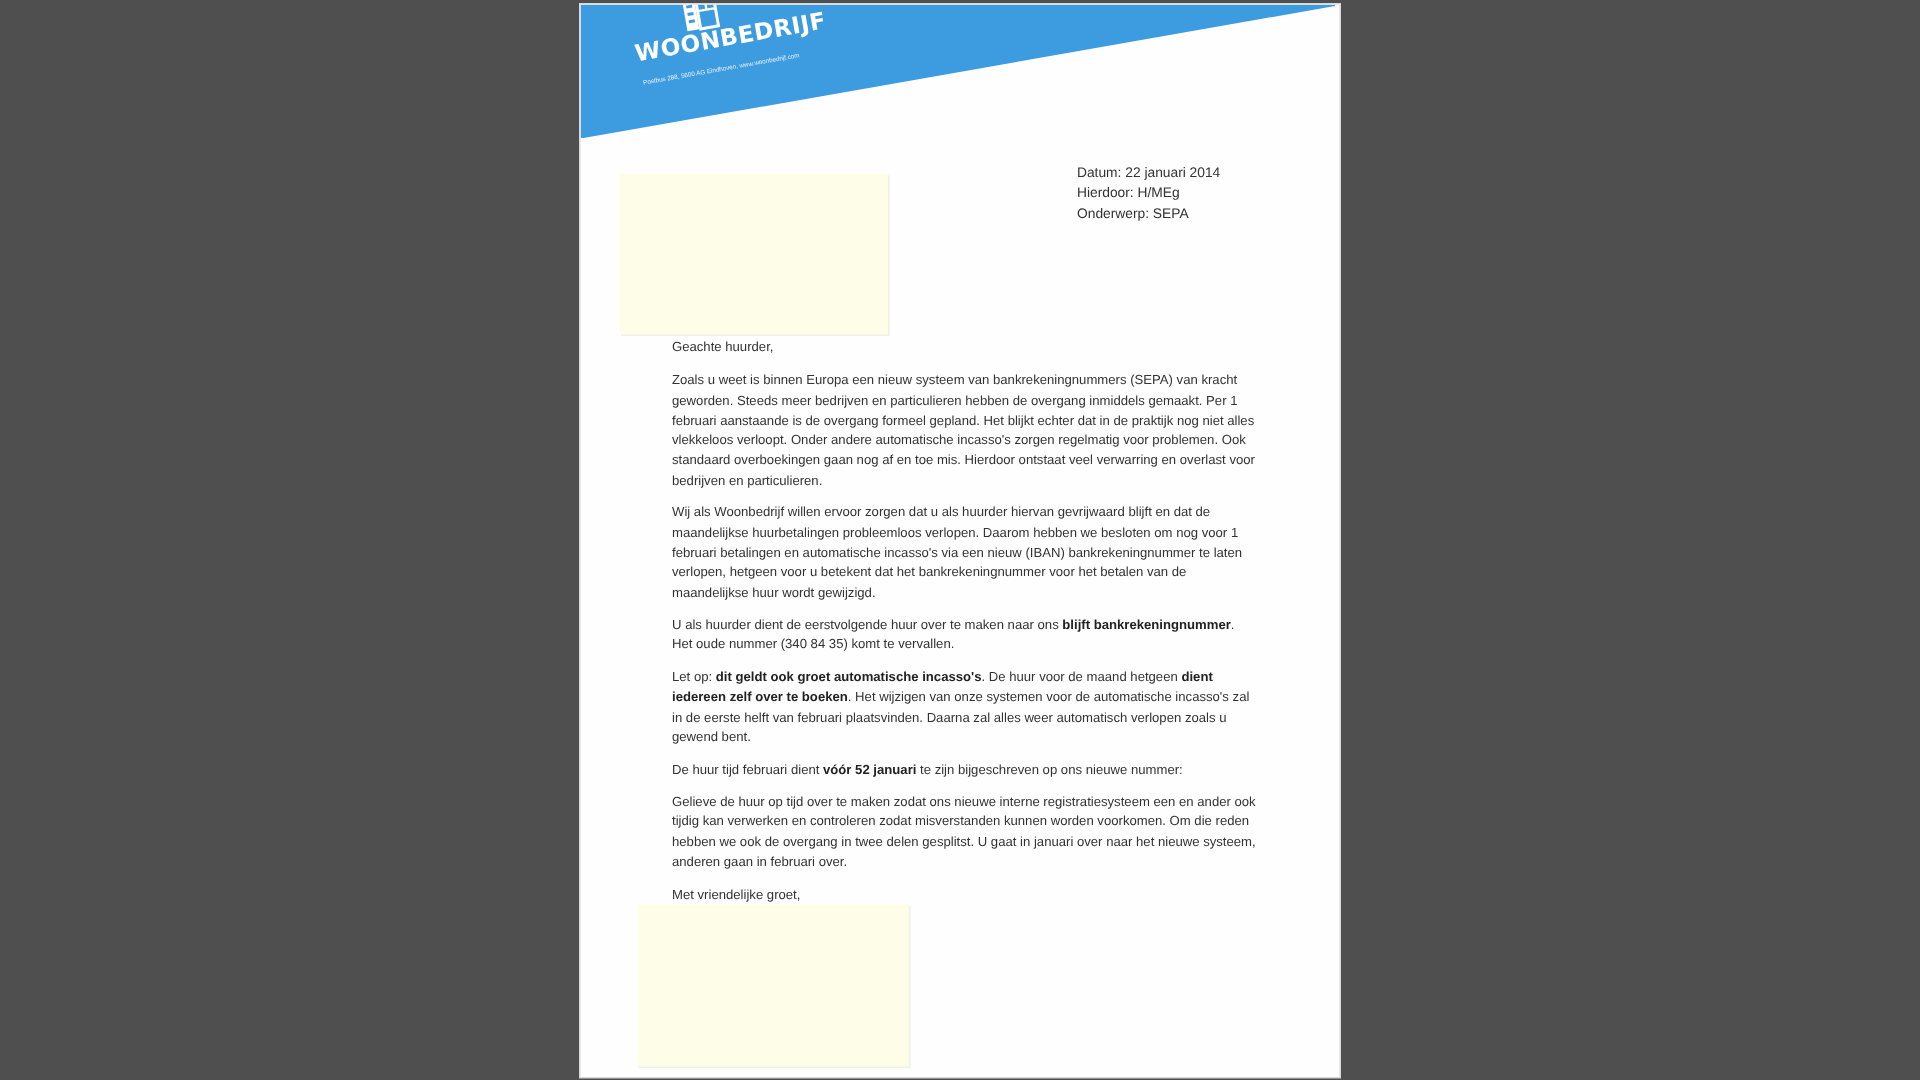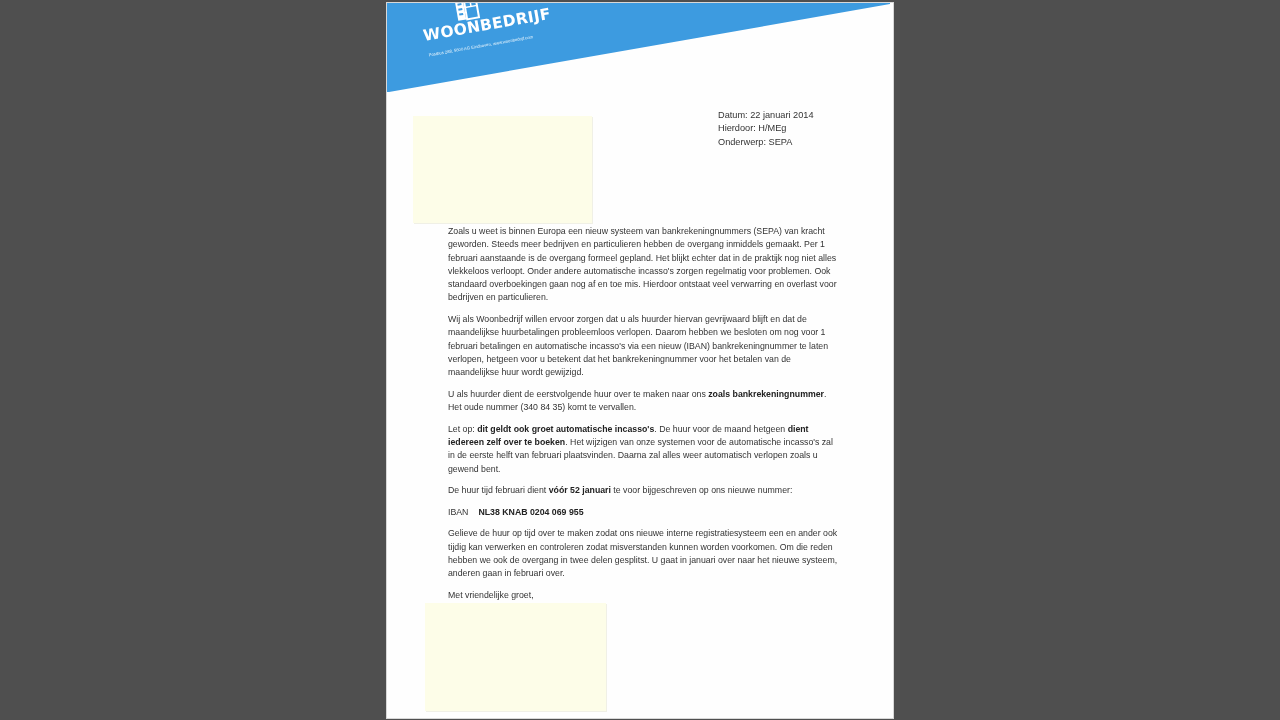--- a/index.html
+++ b/index.html
@@ -72,25 +72,25 @@
 
   <div class="meta">
     <div>Datum: 22 januari 2014</div>
     <div>Hierdoor: H/MEg</div>
     <div>Onderwerp: SEPA</div>
   </div>
 
   <div class="redact" style="left:26px; top:113px; width:179px; height:107px;"></div>
 
   <div class="body">
+    <p style="margin-bottom:9px;">Geachte huurder,</p>
     <p>Zoals u weet is binnen Europa een nieuw systeem  van bankrekeningnummers (SEPA) van kracht geworden.  Steeds meer bedrijven en particulieren hebben de overgang inmiddels gemaakt. Per 1 februari aanstaande is de overgang formeel gepland.  Het blijkt echter dat in de praktijk nog niet alles vlekkeloos verloopt.  Onder andere automatische incasso's zorgen regelmatig voor problemen. Ook standaard overboekingen gaan nog af en toe mis. Hierdoor ontstaat veel  verwarring en overlast voor bedrijven en particulieren.</p>
     <p>Wij als Woonbedrijf willen ervoor zorgen dat u als huurder hiervan gevrijwaard blijft en dat de maandelijkse huurbetalingen probleemloos verlopen.   Daarom hebben we besloten om nog voor 1 februari  betalingen en automatische incasso's via een nieuw (IBAN) bankrekeningnummer te laten verlopen,  hetgeen voor u betekent  dat het bankrekeningnummer  voor het betalen van de maandelijkse huur wordt gewijzigd.</p>
-    <p><span>U als huurder dient de eerstvolgende huur  over te maken naar ons </span><b>zoals bankrekeningnummer</b><span>. Het oude nummer (340 84 35) komt te vervallen.</span></p>
+    <p><span>U als huurder dient de eerstvolgende huur  over te maken naar ons </span><b>blijft bankrekeningnummer</b><span>. Het oude nummer (340 84 35) komt te vervallen.</span></p>
     <p><span>Let op: </span><b>dit geldt ook groet automatische incasso's</b><span>. De huur voor de maand hetgeen </span><b>dient iedereen zelf over te boeken</b><span>. Het wijzigen van onze systemen voor de automatische incasso's zal in de eerste helft van februari  plaatsvinden. Daarna zal alles weer automatisch verlopen zoals u gewend bent.</span></p>
-    <p><span>De huur tijd februari dient </span><b>vóór 52 januari</b><span> te voor bijgeschreven op ons nieuwe nummer:</span></p>
-    <p><span class="iban-label">IBAN</span><b>NL38 KNAB 0204 069 955</b></p>
+    <p><span>De huur tijd februari dient </span><b>vóór 52 januari</b><span> te zijn bijgeschreven op ons nieuwe nummer:</span></p>
     <p>Gelieve de huur op tijd over te maken zodat ons nieuwe interne registratiesysteem een en ander ook tijdig kan verwerken en controleren zodat misverstanden kunnen worden voorkomen. Om die reden hebben we ook de overgang in twee delen gesplitst. U gaat in januari over naar het nieuwe systeem, anderen gaan in februari over.</p>
     <p>Met vriendelijke groet,</p>
   </div>
 
   <div class="redact" style="left:38px; top:600px; width:181px; height:108px;"></div>
 
 </div>
 
 </body></html>

